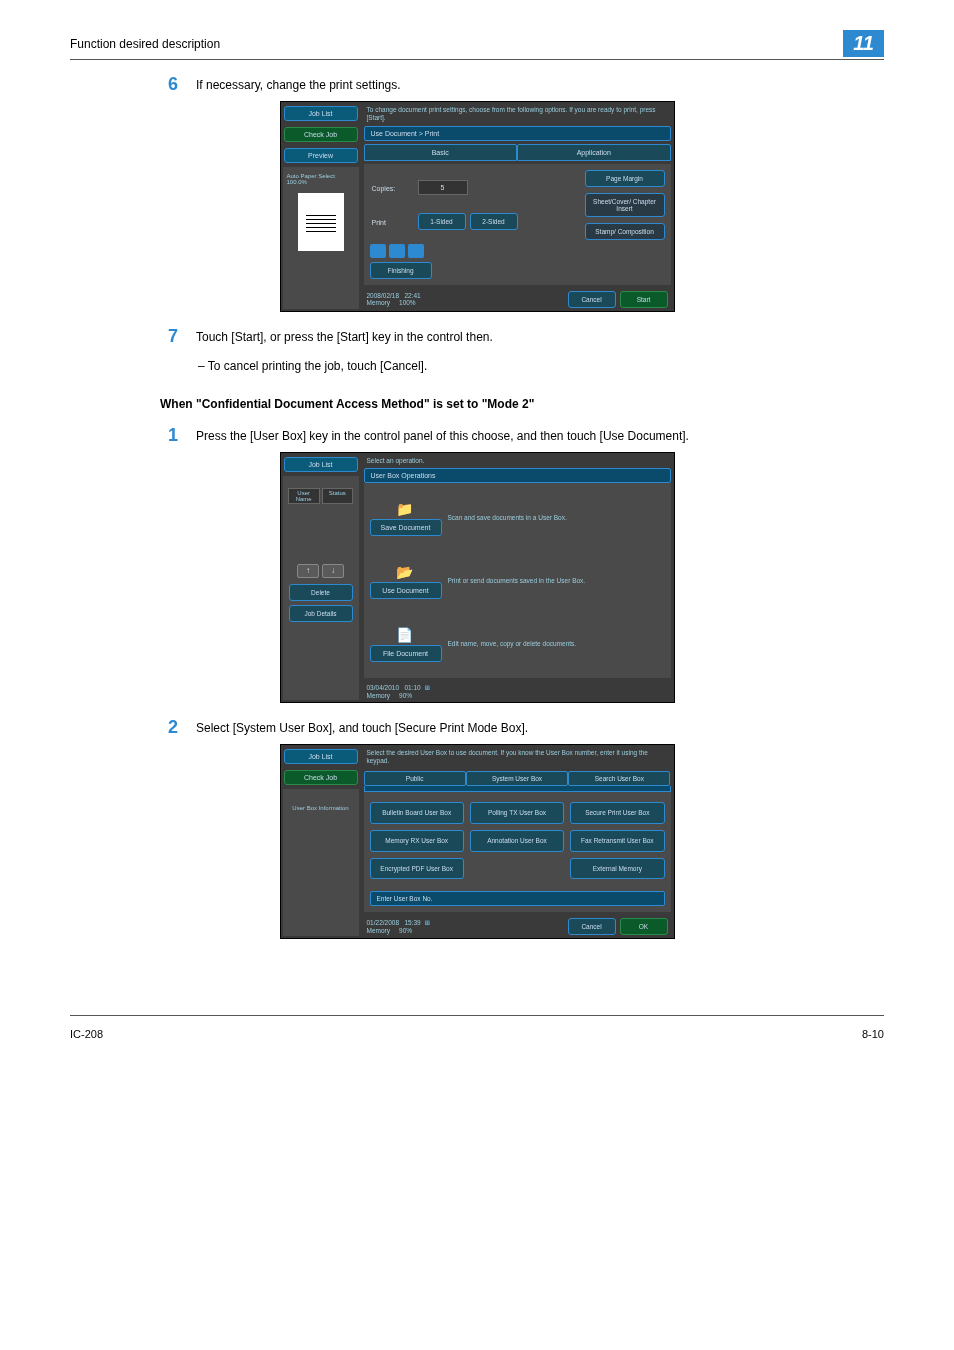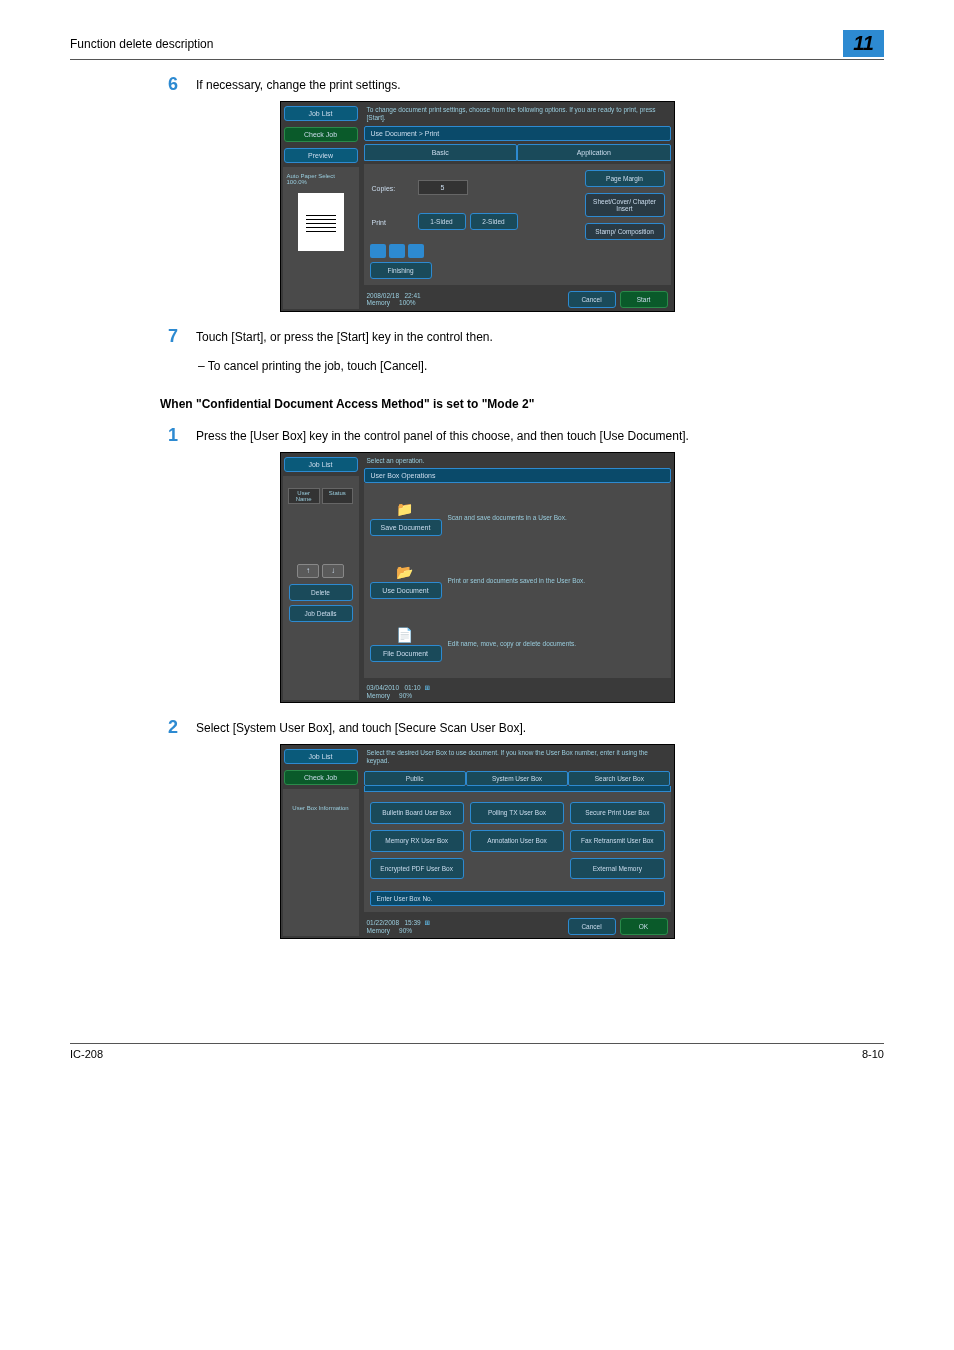--- a/index.html
+++ b/index.html
@@ -19,21 +19,21 @@
     display: flex;
     justify-content: space-between;
     align-items: center;
     border-bottom: 1px solid #555;
     padding-bottom: 2px;
     margin-bottom: 10px;
   }
   .header-title { font-size: 12px; }
   .chapter-box {
     background: #2d8ad1;
-    color: #000000;
+    color: #ffffff;
     font-weight: bold;
     font-size: 20px;
     padding: 2px 10px;
     font-style: italic;
   }
   .step-row {
     display: flex;
     gap: 18px;
     margin: 14px 0 6px 90px;
   }
@@ -241,42 +241,42 @@
     text-align:center;
   }
   .arrow-btns { display: flex; gap: 3px; justify-content: center; margin-top: 60px; }
   .arrow-btn {
     background: #5a5a5a; border: 1px solid #888; width: 22px; height: 14px;
     color: #cde; font-size: 8px; text-align: center; line-height: 12px; border-radius: 2px;
   }
   .page-footer {
     display: flex;
     justify-content: space-between;
-    margin-top: 104px;
+    margin-top: 76px;
     border-top: 1px solid #555;
-    padding-top: 4px;
+    padding-top: 12px;
     font-size: 11px;
   }
   .preview-box {
     width: 46px; height: 58px; background: #fff; margin-top: 6px;
     position: relative;
   }
   .preview-lines::before {
     content:""; position:absolute; left:8px; right:8px; top:22px; height:20px;
     background: repeating-linear-gradient(#000 0 1px, transparent 1px 4px);
   }
   .finishing-icons { display:flex; gap:3px; margin: 14px 0 4px 0; }
   .fin-icon { width:16px; height:14px; background:#2d8ad1; border-radius:2px; }
 </style>
 </head>
 <body>
 
 <div class="page">
   <div class="header-row">
-    <span class="header-title">Function delete description</span>
+    <span class="header-title">Function desired description</span>
     <span class="chapter-box">11</span>
   </div>
 
   <div class="step-row">
     <div class="step-num">6</div>
     <div class="step-text">If necessary, change the print settings.</div>
   </div>
 
   <div class="screenshot-container">
     <div class="left-panel">
@@ -397,21 +397,21 @@
           <span>Memory</span>&nbsp;&nbsp;&nbsp;&nbsp;
           <span>90%</span>
         </div>
         <div></div>
       </div>
     </div>
   </div>
 
   <div class="step-row">
     <div class="step-num">2</div>
-    <div class="step-text">Select [System User Box], and touch [Secure Scan User Box].</div>
+    <div class="step-text">Select [System User Box], and touch [Secure Print Mode Box].</div>
   </div>
 
   <div class="screenshot-container">
     <div class="left-panel">
       <div class="left-tab">Job List</div>
       <div class="left-tab green">Check Job</div>
       <div class="left-body">
         <div class="mini-status" style="margin-top:12px;">User Box Information</div>
       </div>
     </div>

